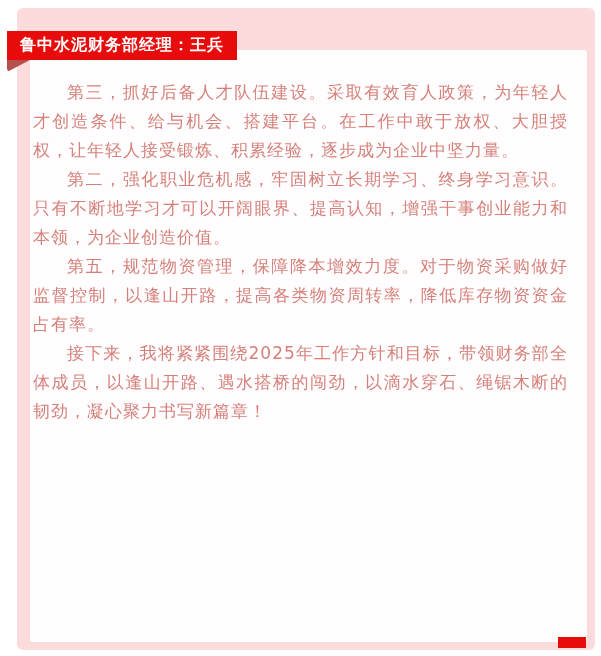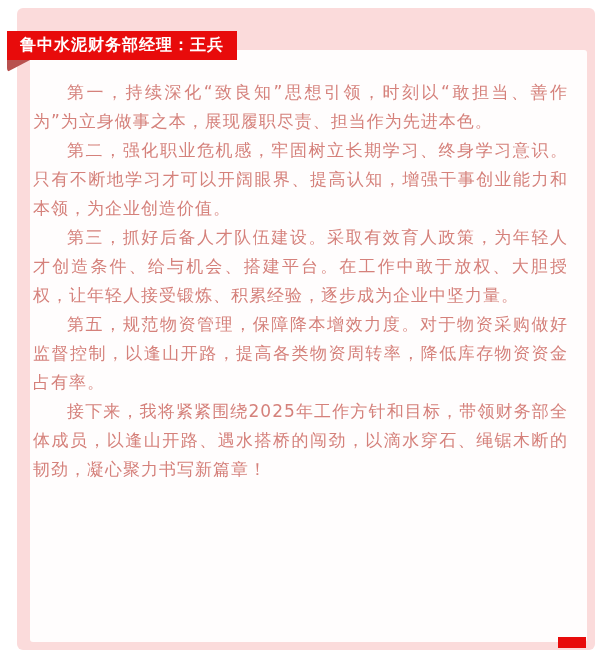--- a/index.html
+++ b/index.html
@@ -93,22 +93,21 @@
 
   <div class="article-card"></div>
 
   <div class="ribbon-badge">
     <span>鲁中水泥财务部经理：王兵</span>
   </div>
 
   <div class="ribbon-fold"></div>
 
   <div class="article-body">
-      <p class="para">第一，持续深化“致良知”思想引领，时刻以“敢担当、善作为”为立身做事之本，展现履职尽责、担当作为先进本色。</p>
+      <p class="para">第三，抓好后备人才队伍建设。采取有效育人政策，为年轻人才创造条件、给与机会、搭建平台。在工作中敢于放权、大胆授权，让年轻人接受锻炼、积累经验，逐步成为企业中坚力量。</p>
       <p class="para">第二，强化职业危机感，牢固树立长期学习、终身学习意识。只有不断地学习才可以开阔眼界、提高认知，增强干事创业能力和本领，为企业创造价值。</p>
-      <p class="para">第三，抓好后备人才队伍建设。采取有效育人政策，为年轻人才创造条件、给与机会、搭建平台。在工作中敢于放权、大胆授权，让年轻人接受锻炼、积累经验，逐步成为企业中坚力量。</p>
       <p class="para">第五，规范物资管理，保障降本增效力度。对于物资采购做好监督控制，以逢山开路，提高各类物资周转率，降低库存物资资金占有率。</p>
       <p class="para">接下来，我将紧紧围绕2025年工作方针和目标，带领财务部全体成员，以逢山开路、遇水搭桥的闯劲，以滴水穿石、绳锯木断的韧劲，凝心聚力书写新篇章！</p>
     </div>
 
   <div class="corner-mark"></div>
 
 </div>
 
 </body></html>

